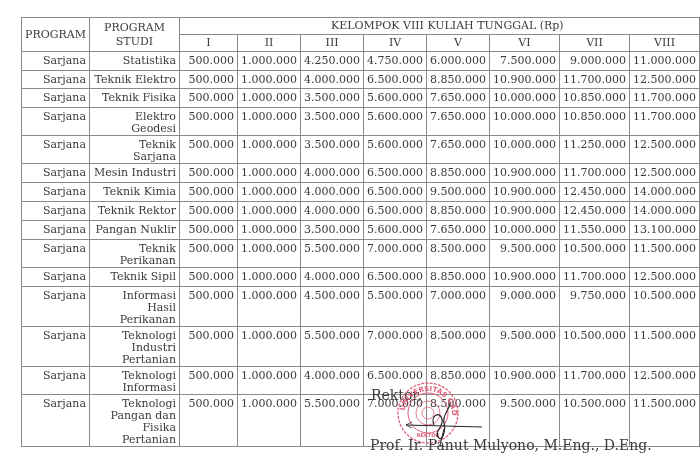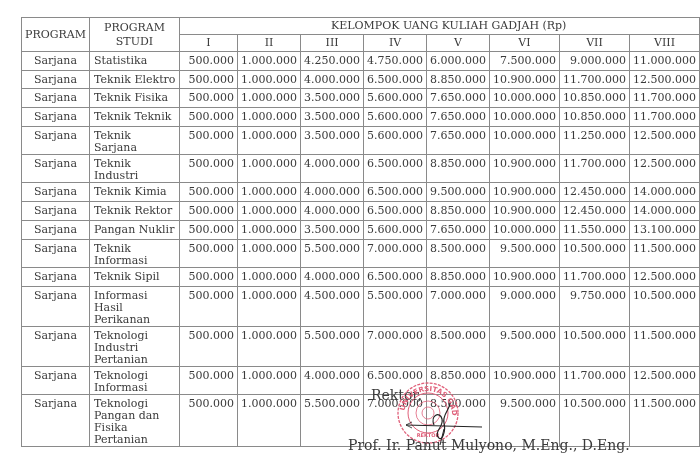--- a/index.html
+++ b/index.html
@@ -9,22 +9,22 @@
   }
   .tbl {
     position: absolute; left: 21px; top: 17px;
     border-collapse: collapse; table-layout: fixed;
     font-size: 11px; line-height: 12px;
   }
   .tbl td, .tbl th {
     border: 1px solid #8a8a8a; font-weight: normal; padding: 0 3px; vertical-align: top;
   }
   .tbl th { text-align: center; vertical-align: middle; color: #3a3a3a; }
-  .tbl td.prog { text-align: center; padding-top: 3px; }
-  .tbl td.studi { text-align: left; padding-top: 3px; padding-left: 4px; }
+  .tbl td.prog { text-align: right; padding-top: 3px; }
+  .tbl td.studi { text-align: right; padding-top: 3px; padding-left: 4px; }
   .tbl td.num { text-align: right; padding-top: 3px; padding-right: 3px; }
   .sig { position: absolute; font-size: 14px; color: #3a3a3a; }
   .seal {
     position: absolute; left: 396px; top: 381px; width: 64px; height: 64px;
   }
 </style>
 </head>
 <body>
 
 <table class="tbl">
@@ -38,21 +38,21 @@
     <col style="width:63px">
       <col style="width:63px">
       <col style="width:62px">
       <col style="width:63px">
   </colgroup>
   <thead>
     <tr style="height:17px">
       <th rowspan="2">PROGRAM</th>
       <th rowspan="2" style="padding:0 14px;line-height:14px">PROGRAM STUDI</th>
       <th colspan="8">
-          <span style="display:block;text-align:left;padding-left:148px">KELOMPOK UANG KULIAH GADJAH (Rp)</span>
+          <span style="display:block;text-align:left;padding-left:148px">KELOMPOK VIII KULIAH TUNGGAL (Rp)</span>
         </th>
     </tr>
     <tr style="height:17px" id="group-header-row">
         <th>I</th>
         <th>II</th>
         <th>III</th>
         <th>IV</th>
         <th>V</th>
         <th>VI</th>
         <th>VII</th>
@@ -91,21 +91,21 @@
         <td class="num">1.000.000</td>
         <td class="num">3.500.000</td>
         <td class="num">5.600.000</td>
         <td class="num">7.650.000</td>
         <td class="num">10.000.000</td>
         <td class="num">10.850.000</td>
         <td class="num">11.700.000</td>
       </tr>
       <tr style="height: 19px;">
         <td class="prog">Sarjana</td>
-        <td class="studi">Teknik Teknik</td>
+        <td class="studi">Elektro Geodesi</td>
         <td class="num">500.000</td>
         <td class="num">1.000.000</td>
         <td class="num">3.500.000</td>
         <td class="num">5.600.000</td>
         <td class="num">7.650.000</td>
         <td class="num">10.000.000</td>
         <td class="num">10.850.000</td>
         <td class="num">11.700.000</td>
       </tr>
       <tr style="height: 19px;">
@@ -115,21 +115,21 @@
         <td class="num">1.000.000</td>
         <td class="num">3.500.000</td>
         <td class="num">5.600.000</td>
         <td class="num">7.650.000</td>
         <td class="num">10.000.000</td>
         <td class="num">11.250.000</td>
         <td class="num">12.500.000</td>
       </tr>
       <tr style="height: 19px;">
         <td class="prog">Sarjana</td>
-        <td class="studi">Teknik Industri</td>
+        <td class="studi">Mesin Industri</td>
         <td class="num">500.000</td>
         <td class="num">1.000.000</td>
         <td class="num">4.000.000</td>
         <td class="num">6.500.000</td>
         <td class="num">8.850.000</td>
         <td class="num">10.900.000</td>
         <td class="num">11.700.000</td>
         <td class="num">12.500.000</td>
       </tr>
       <tr style="height: 19px;">
@@ -163,21 +163,21 @@
         <td class="num">1.000.000</td>
         <td class="num">3.500.000</td>
         <td class="num">5.600.000</td>
         <td class="num">7.650.000</td>
         <td class="num">10.000.000</td>
         <td class="num">11.550.000</td>
         <td class="num">13.100.000</td>
       </tr>
       <tr style="height: 24px;">
         <td class="prog">Sarjana</td>
-        <td class="studi">Teknik Informasi</td>
+        <td class="studi">Teknik Perikanan</td>
         <td class="num">500.000</td>
         <td class="num">1.000.000</td>
         <td class="num">5.500.000</td>
         <td class="num">7.000.000</td>
         <td class="num">8.500.000</td>
         <td class="num">9.500.000</td>
         <td class="num">10.500.000</td>
         <td class="num">11.500.000</td>
       </tr>
       <tr style="height: 19px;">
@@ -255,13 +255,13 @@
   <text x="32" y="56" font-size="5" fill="#e0607a" text-anchor="middle" font-family="DejaVu Sans, sans-serif" font-weight="bold">REKTOR</text>
 </svg>
 
 <svg style="position:absolute;left:400px;top:395px;width:90px;height:52px" viewBox="0 0 90 52">
   <path d="M6,30 L82,32" stroke="#222" stroke-width="1" fill="none"></path>
   <path d="M6,30 l6,-3 M6,30 l6,3" stroke="#222" stroke-width="0.8" fill="none"></path>
   <path d="M34,30 C30,20 40,16 42,24 C44,32 34,36 38,42 C42,48 46,36 44,28 C42,20 50,14 50,8" stroke="#222" stroke-width="1.2" fill="none"></path>
   <path d="M44,34 L40,50" stroke="#222" stroke-width="1" fill="none"></path>
 </svg>
 
-<div class="sig" style="left:348px;top:437px">Prof. Ir. Panut Mulyono, M.Eng., D.Eng.</div>
+<div class="sig" style="left:370px;top:437px">Prof. Ir. Panut Mulyono, M.Eng., D.Eng.</div>
 
 </body></html>

